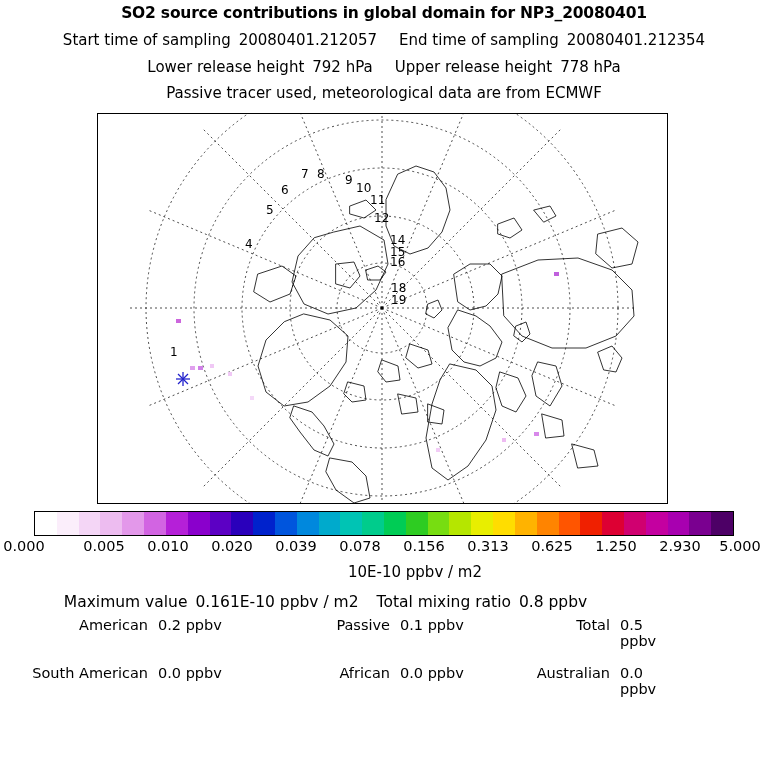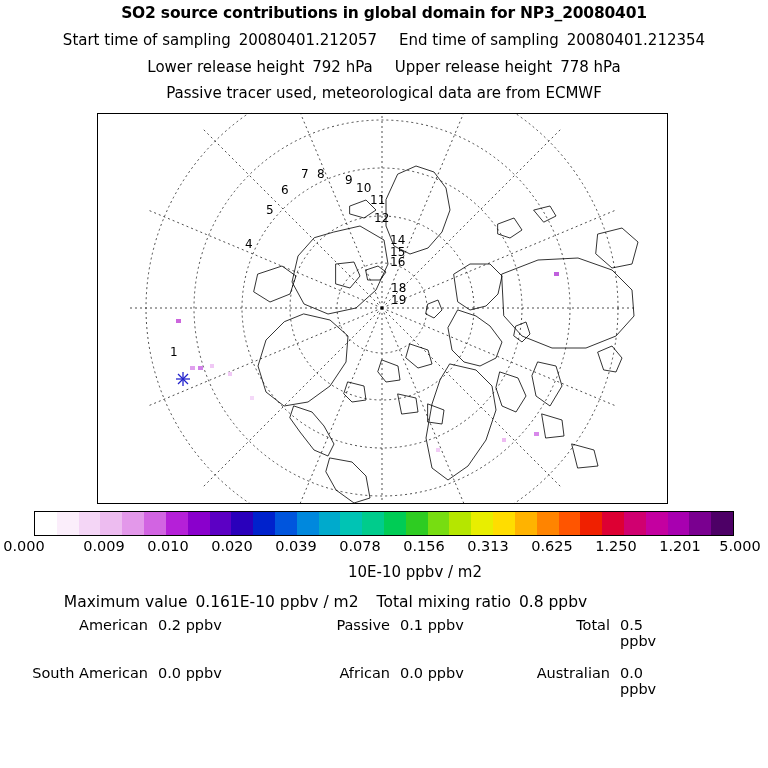--- a/index.html
+++ b/index.html
@@ -296,30 +296,30 @@
     <div style="background:#dd0033"></div>
     <div style="background:#d00070"></div>
     <div style="background:#c400a0"></div>
     <div style="background:#a800b0"></div>
     <div style="background:#7a0090"></div>
     <div style="background:#4d0066"></div>
   </div>
 
   <div class="cb-labels">
     <span style="left:24px">0.000</span>
-    <span style="left:104px">0.009</span>
+    <span style="left:104px">0.005</span>
     <span style="left:168px">0.010</span>
     <span style="left:232px">0.020</span>
     <span style="left:296px">0.039</span>
     <span style="left:360px">0.078</span>
     <span style="left:424px">0.156</span>
     <span style="left:488px">0.313</span>
     <span style="left:552px">0.625</span>
     <span style="left:616px">1.250</span>
-    <span style="left:680px">1.201</span>
+    <span style="left:680px">2.930</span>
     <span style="left:740px">5.000</span>
   </div>
 
   <div class="cb-unit">10E-10 ppbv / m2</div>
 
   <div class="footer">
     <div class="foot-row1">
       <span>Maximum value</span><span class="sub-gap-s"></span><span>0.161E-10 ppbv / m2</span><span class="gapspan"></span><span>Total mixing ratio</span><span class="sub-gap-s"></span><span>0.8 ppbv</span>
     </div>
     <div class="foot-grid">

